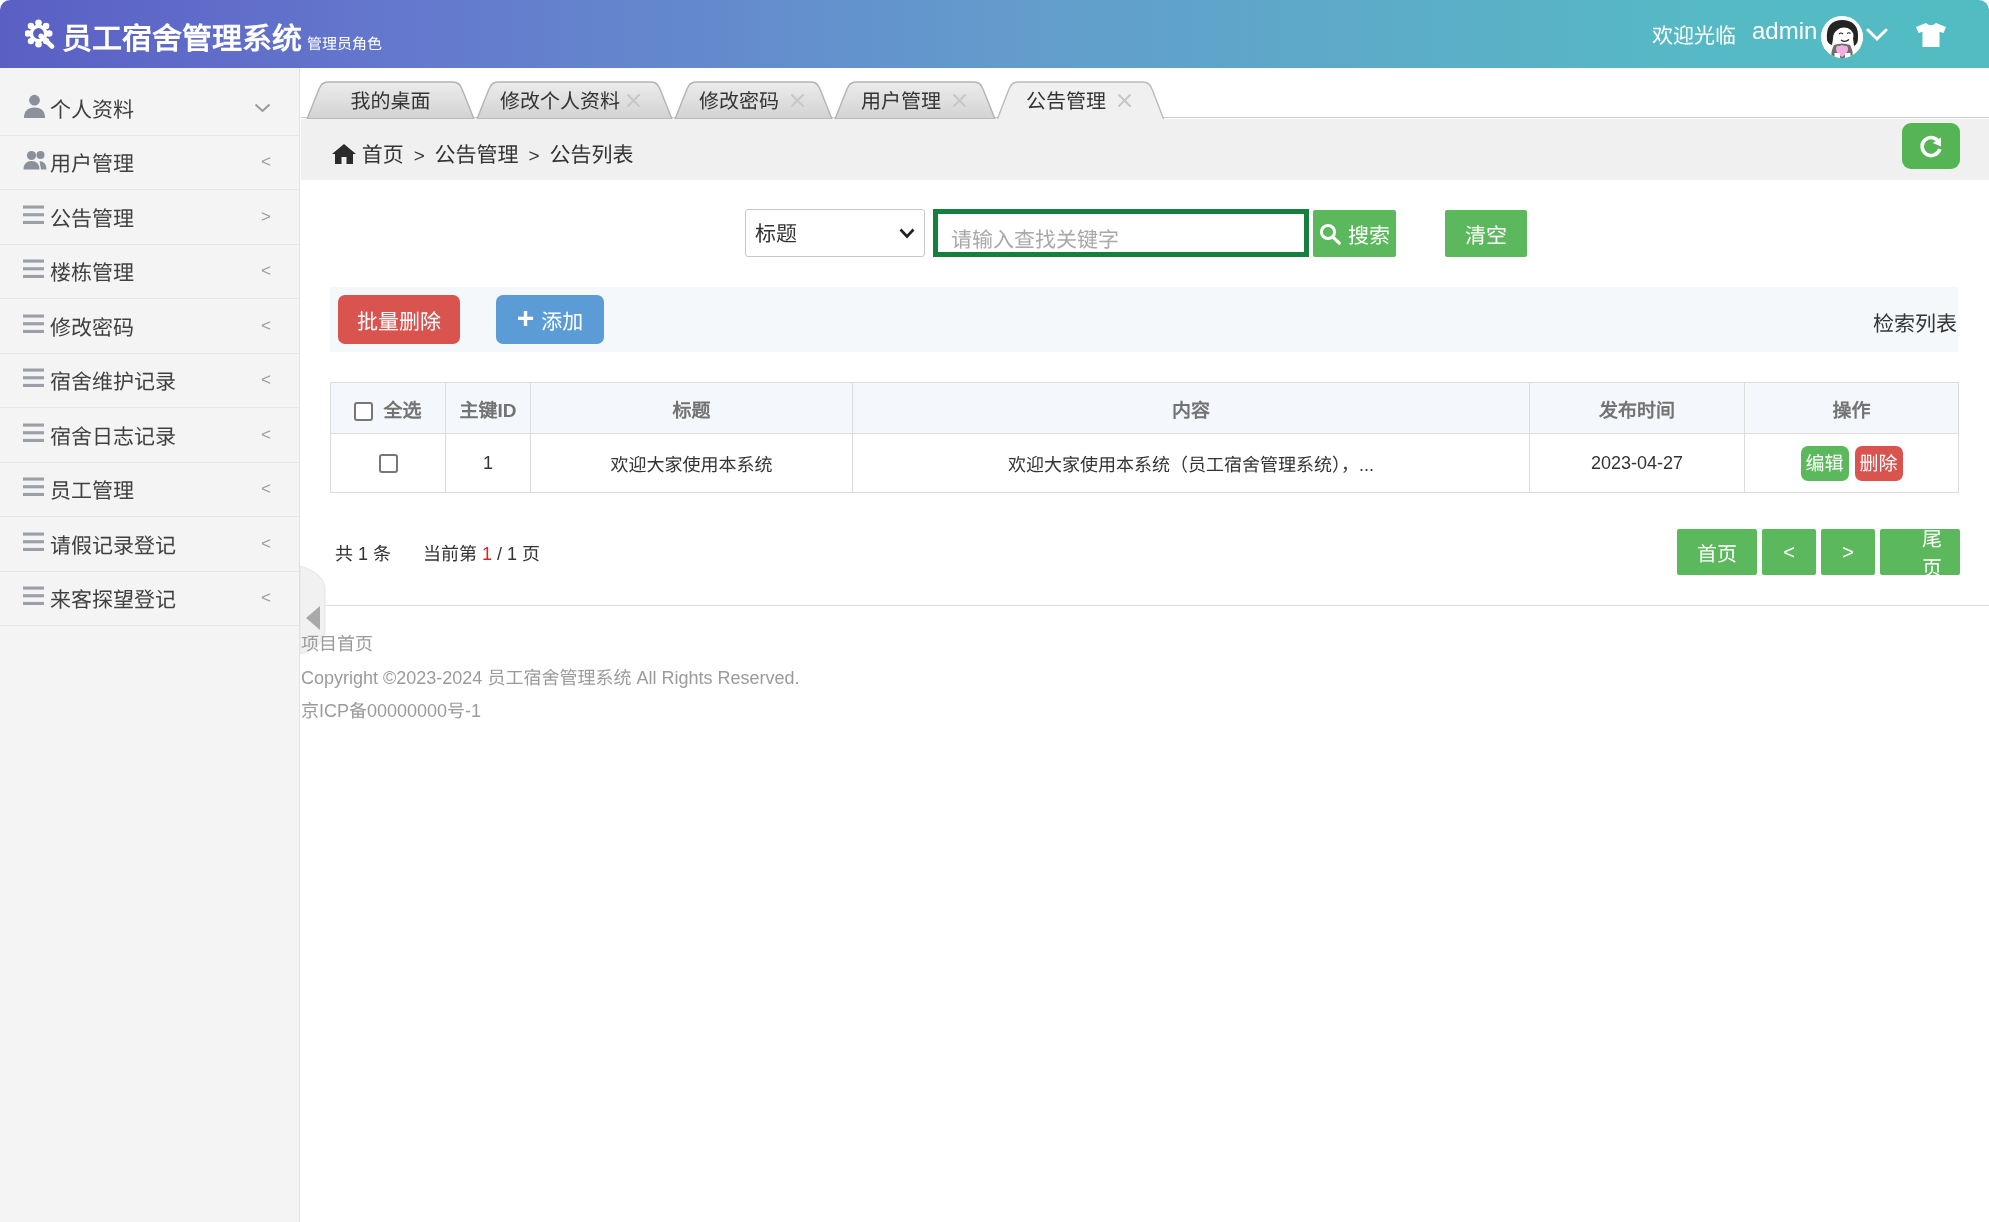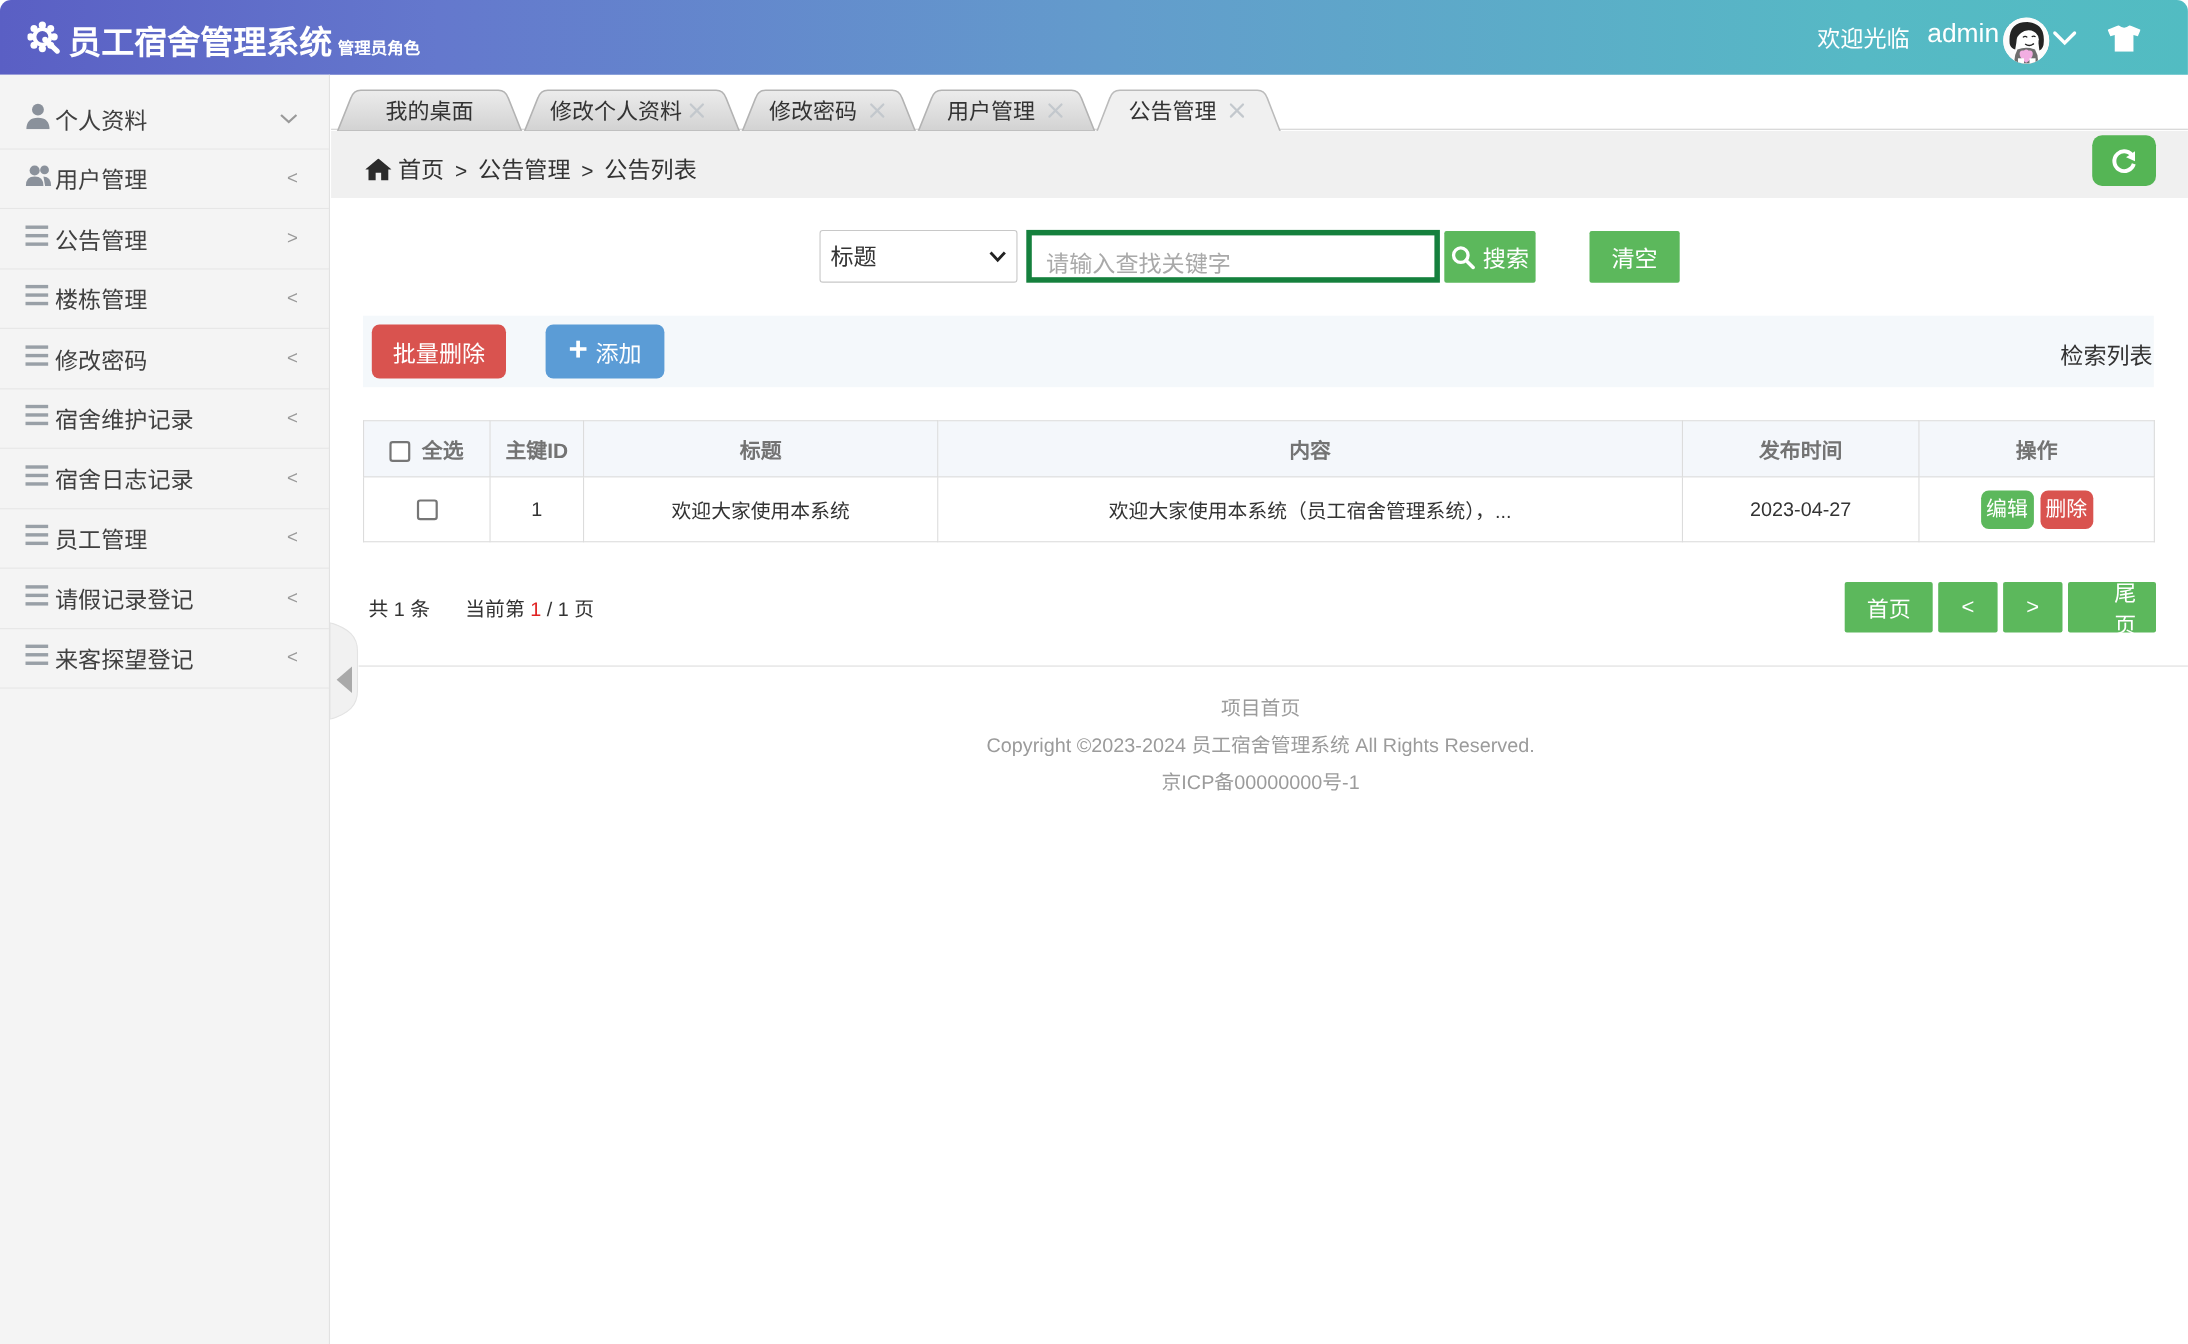--- a/index.html
+++ b/index.html
@@ -4,21 +4,21 @@
 <title>员工宿舍管理系统</title>
 <style>
   * { margin:0; padding:0; box-sizing:border-box; }
   html,body { width:1989px; height:1222px; background:#fff; font-family:"Liberation Sans",sans-serif; overflow:hidden; }
   
   .header { position:absolute; left:0; top:0; width:1989px; height:68px;
     background:linear-gradient(90deg,#5a5fc4 0%,#6478cd 20%,#639ccc 51%,#56b9c5 85%,#52bcc2 100%);
     border-radius:10px 10px 0 0; }
   .logo-ico { position:absolute; left:25px; top:19px; }
   .logo-title { position:absolute; left:62px; top:14px; font-size:30px; font-weight:bold; color:#fff; letter-spacing:0px; }
-  .logo-sub { position:absolute; left:307px; top:32px; font-size:15px; font-weight:bold; color:#fff; }
+  .logo-sub { position:absolute; left:307px; top:32px; font-size:15px; font-weight:normal; color:#fff; }
   .welcome { position:absolute; left:1652px; top:19px; font-size:21px; color:#fff; }
   .adminname { position:absolute; left:1752px; top:17px; font-size:24px; color:#fff; }
   .avatar { position:absolute; left:1821px; top:16px; width:42px; height:42px; border-radius:50%; background:#fff; overflow:hidden; }
   .chev { position:absolute; left:1866px; top:28px; }
   .tshirt { position:absolute; left:1916px; top:23px; }
   
   .sidebar { position:absolute; left:0; top:68px; width:300px; height:1154px; background:#f4f4f4; border-right:1px solid #e2e2e2; }
   .menu { position:absolute; left:0; top:13px; width:299px; }
   .mi { position:relative; height:54.5px; border-bottom:1px solid #e6e6e6; }
   .mi .ic { position:absolute; left:23px; top:50%; transform:translateY(-50%); color:#8b8b8b; }
@@ -57,21 +57,21 @@
   .cb { display:inline-block; width:19px; height:19px; border:2px solid #767676; border-radius:3px; background:#fff; vertical-align:-4px; }
   th .cb { margin-right:10px; }
   .minibtn { display:inline-block; width:48px; height:35px; line-height:35px; color:#fff; font-size:19px; border-radius:7px; }
   .edit { background:#5cb85c; margin-right:6px; }
   .del { background:#d9534f; }
   
   .pginfo { position:absolute; top:539px; font-size:18px; color:#333; }
   .pgbtn { position:absolute; top:529px; height:46px; background:#5cb85c; color:#fff; font-size:20px; display:flex; align-items:center; justify-content:center; border-radius:2px; }
   
   .footline { position:absolute; left:326px; top:605px; width:1663px; height:1px; background:#ddd; }
-  .footer { position:absolute; left:301px; top:628px; width:1659px; text-align:center; color:#9b9b9b; font-size:18px;padding-left:31px; }
+  .footer { position:absolute; left:301px; top:628px; width:1659px; color:#9b9b9b; font-size:18px; }
   .footer div { height:33.5px; line-height:33.5px; }
 </style>
 </head>
 <body>
 <div class="header">
   <svg class="logo-ico" width="30" height="30" viewBox="0 0 30 30">
     <g fill="#fff">
       <circle cx="13.5" cy="14.5" r="9"></circle>
       <circle cx="13.5" cy="3.8" r="3.3"></circle>
         <circle cx="13.5" cy="25.2" r="3.3"></circle>

